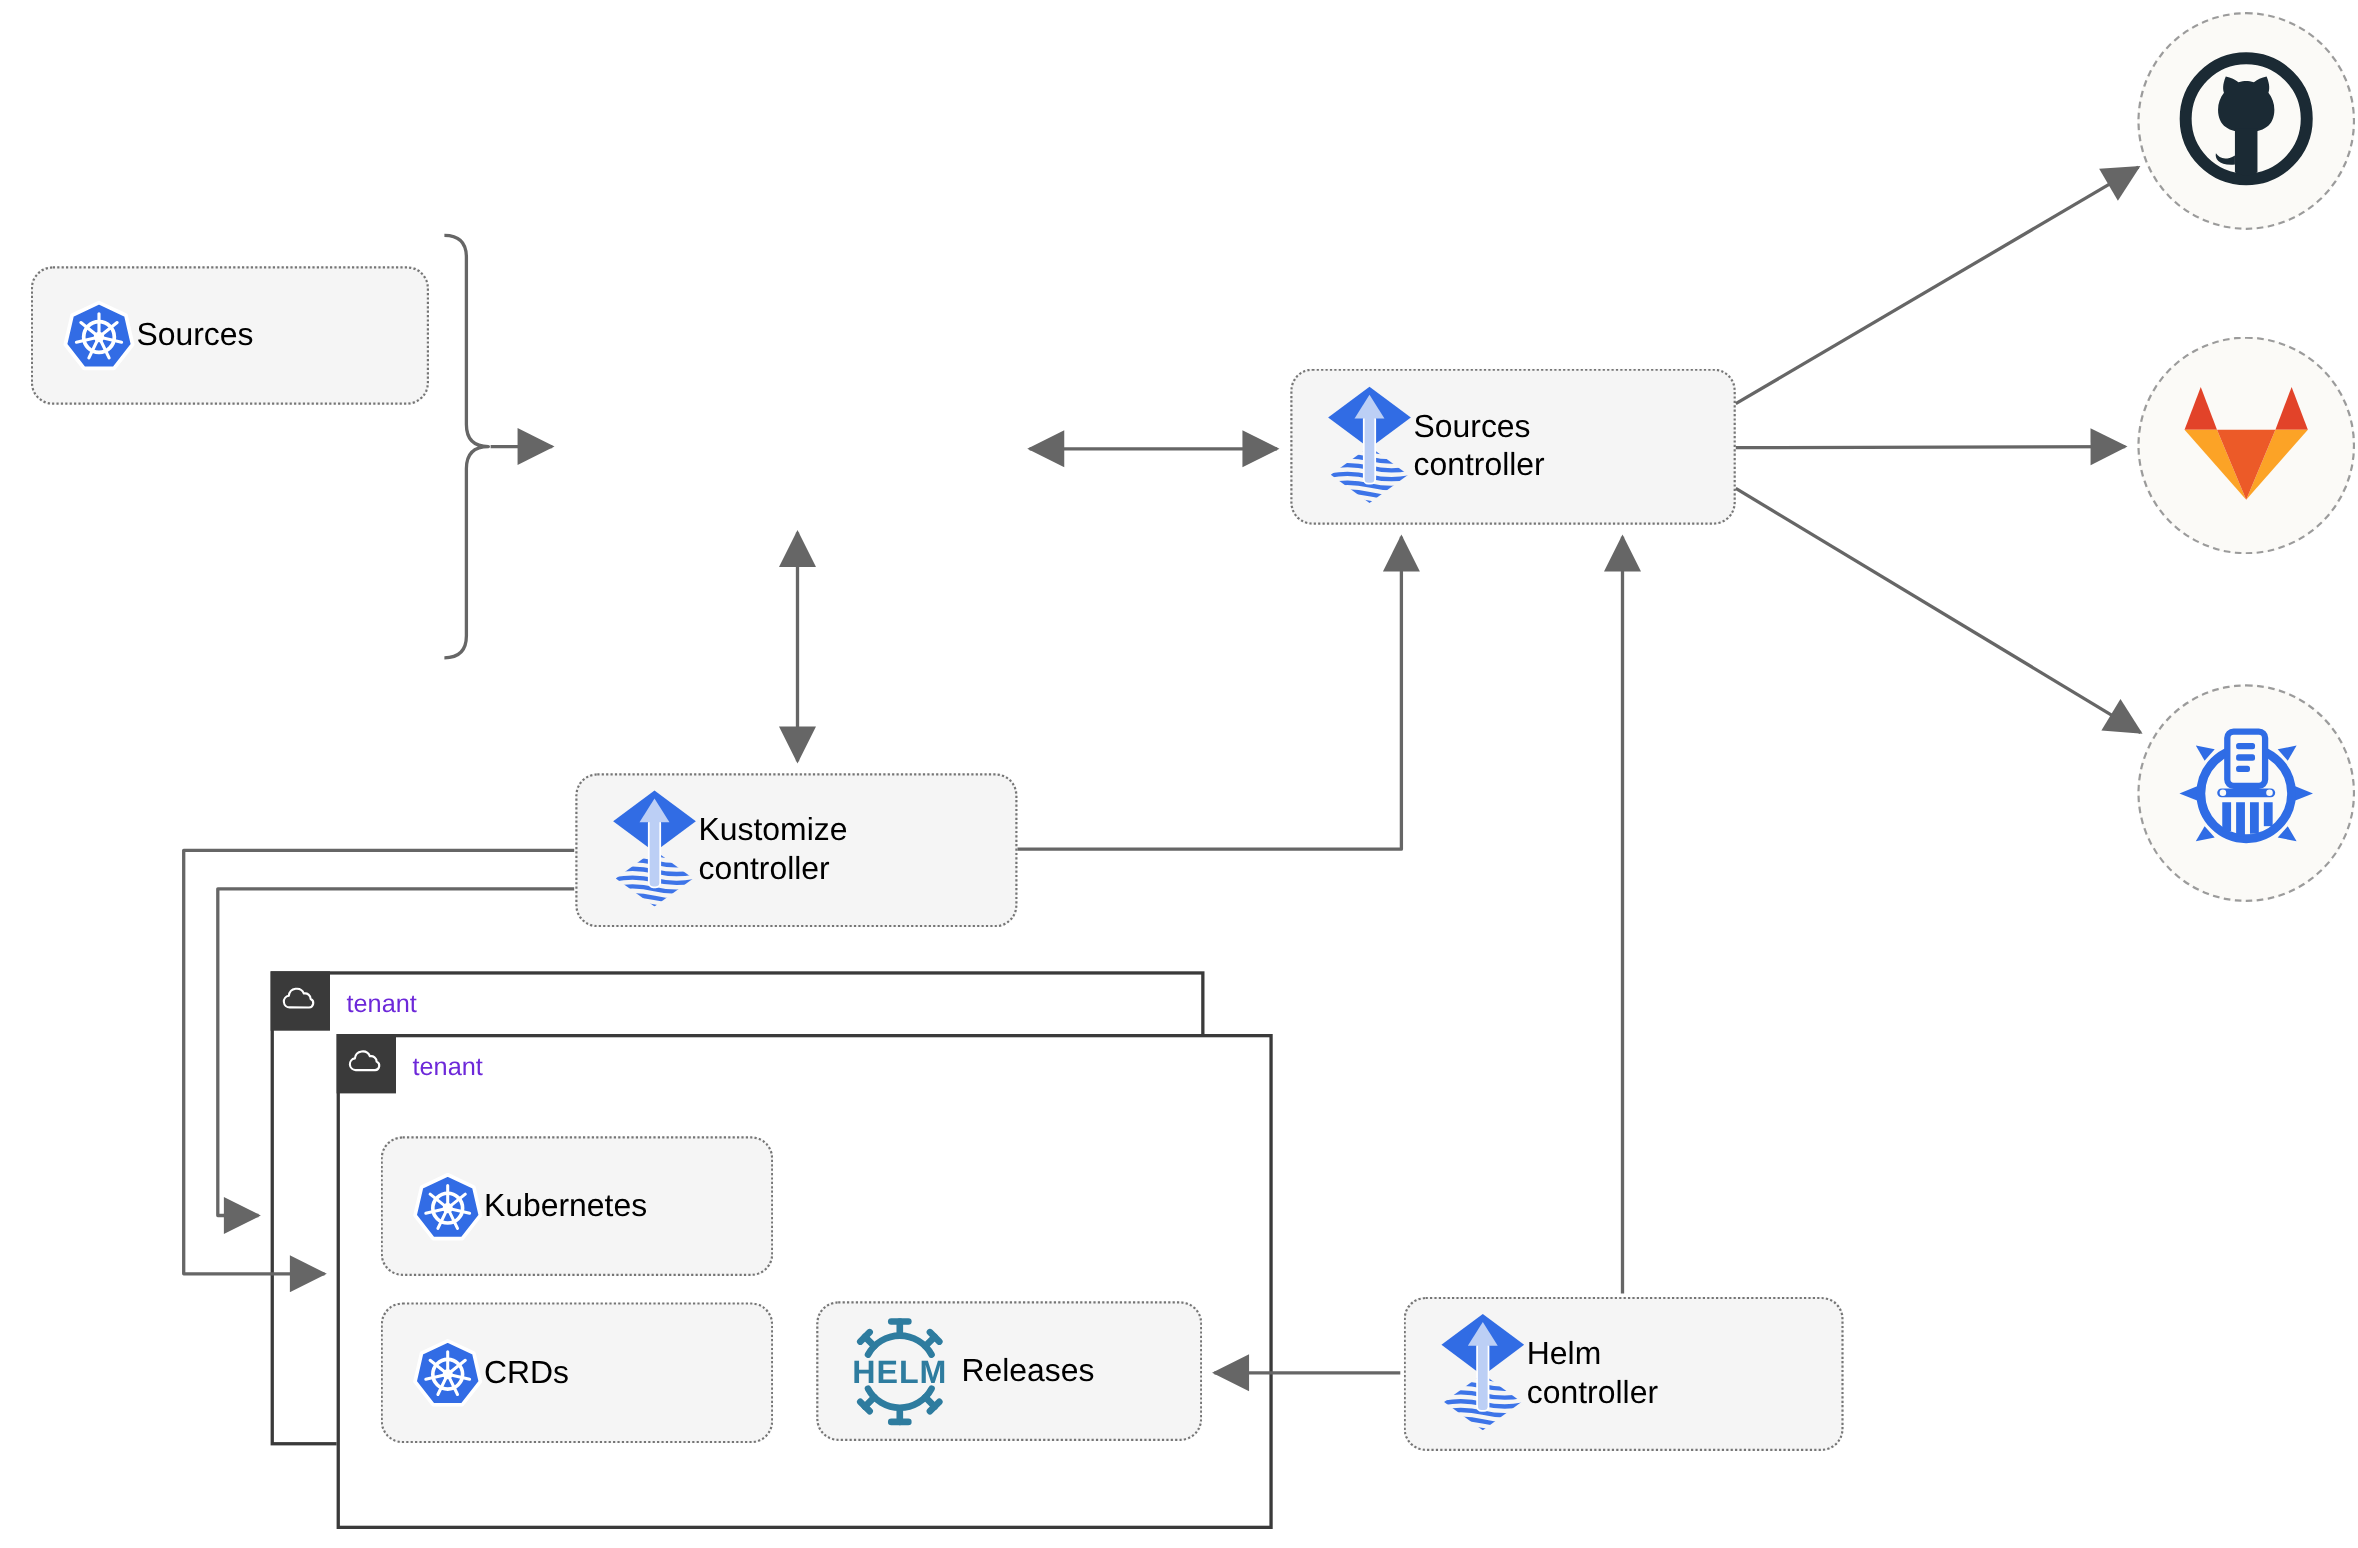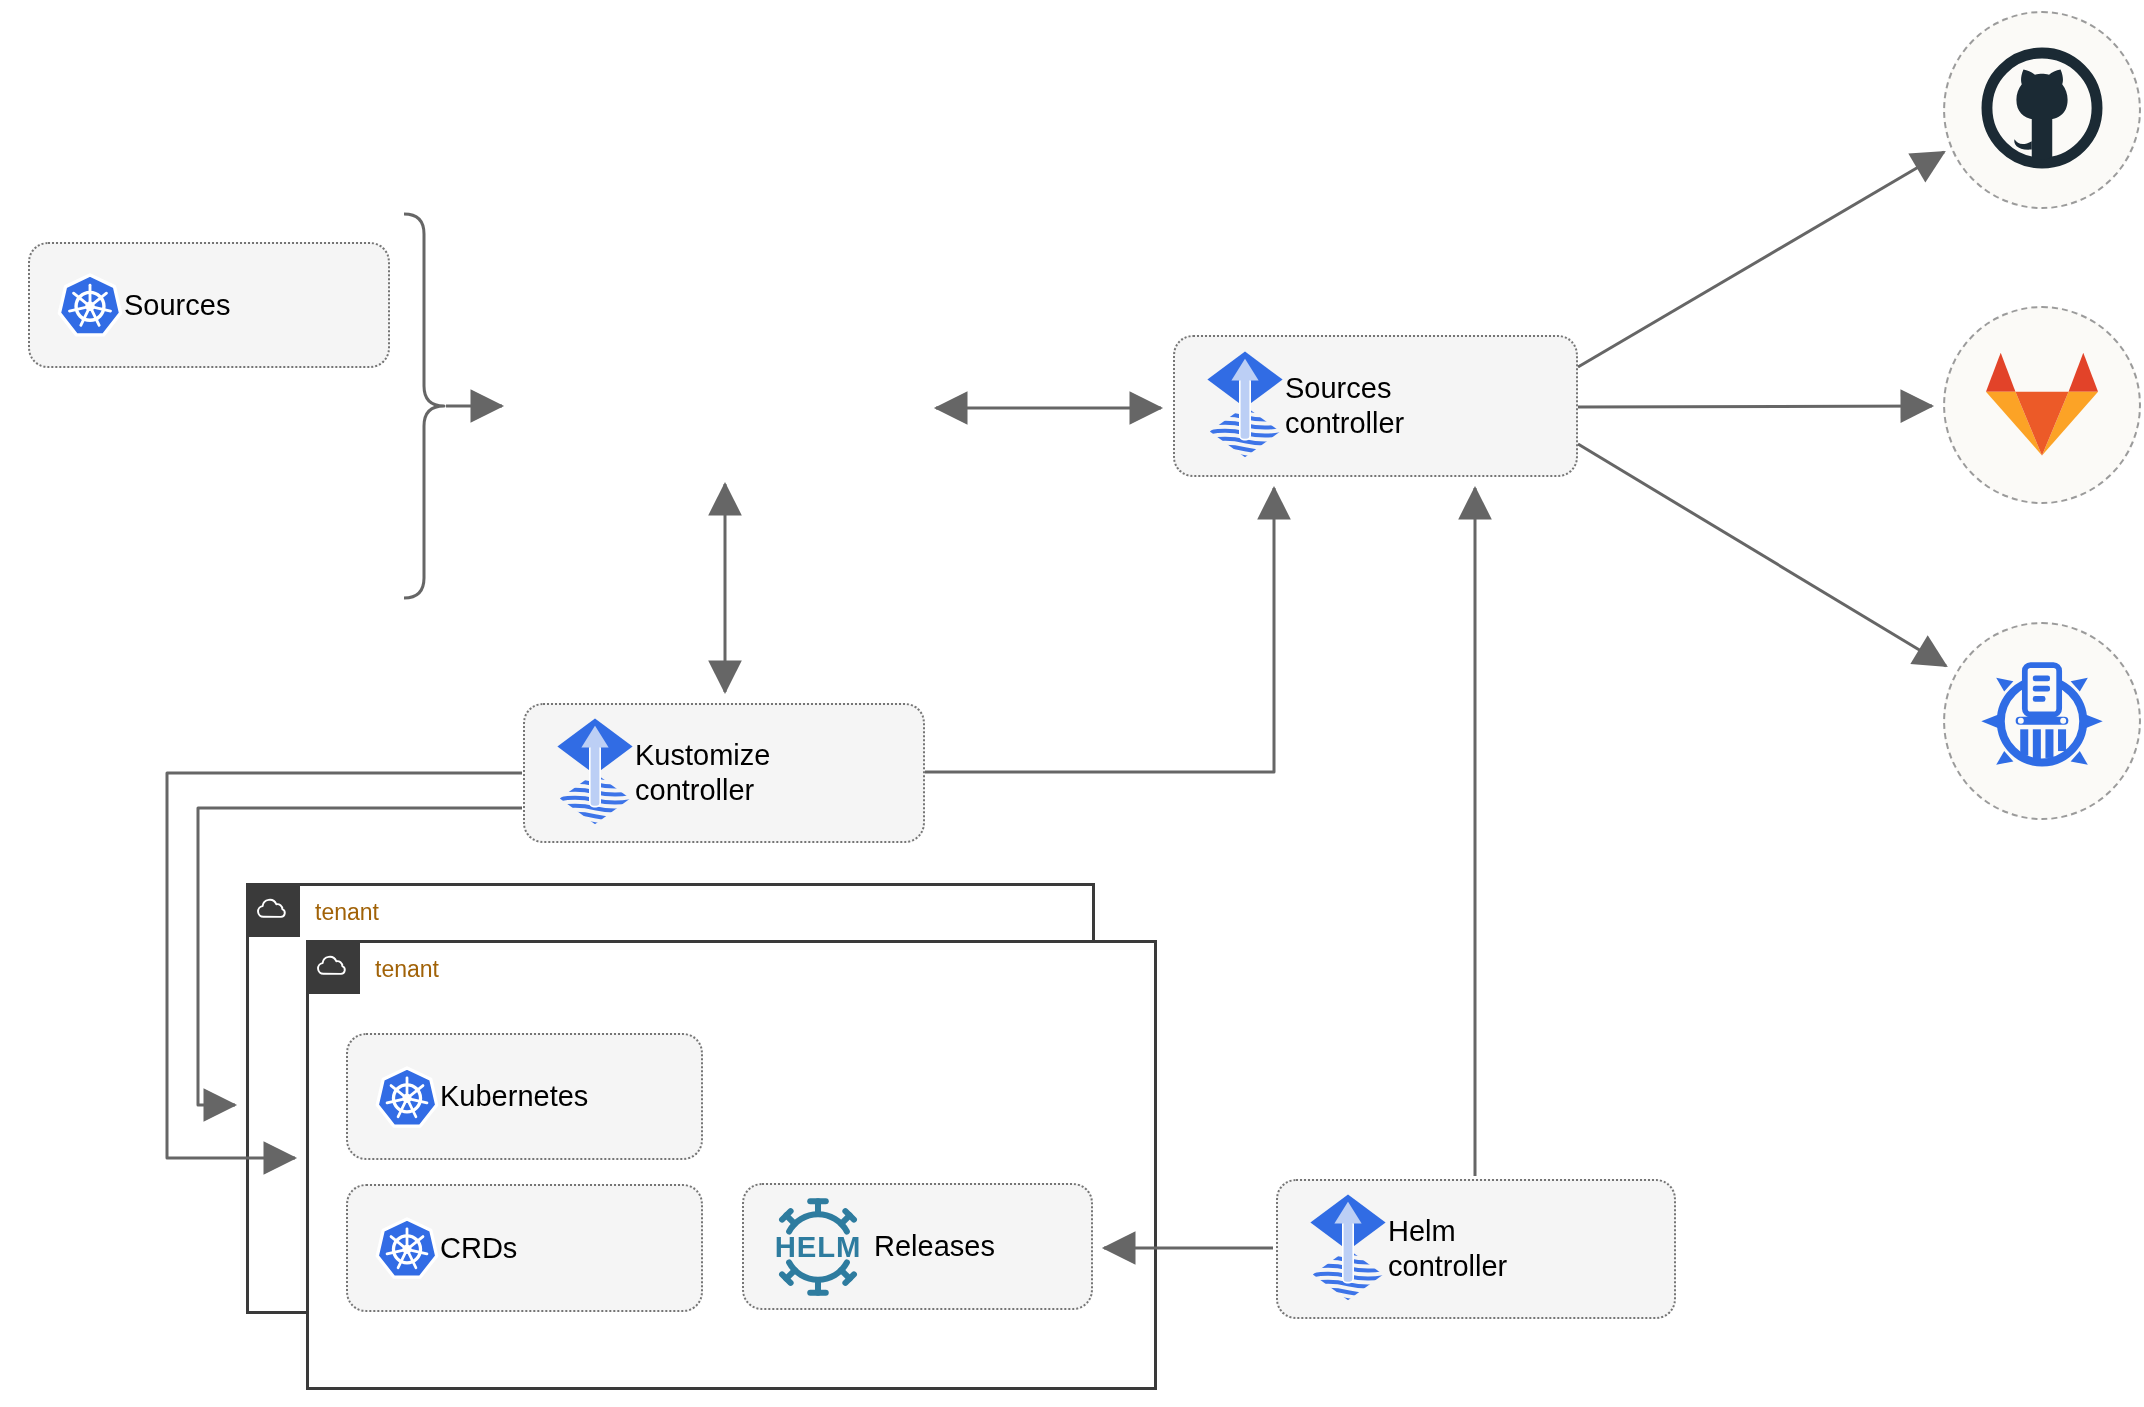--- a/index.html
+++ b/index.html
@@ -6,21 +6,21 @@
   .canvas{position:relative;width:2144px;height:1407px;background:#ffffff;
           font-family:"Liberation Sans",sans-serif;overflow:hidden;}
   .overlay{position:absolute;left:0;top:0;z-index:4;pointer-events:none;}
   .node{position:absolute;display:flex;align-items:center;background:#F5F5F5;
         border:2px dotted #757575;border-radius:20px;box-sizing:border-box;z-index:3;}
   .node .nicon{margin-left:26px;display:flex;flex:0 0 auto;}
   .node .nlabel{flex:1;font-size:29px;color:#000;line-height:35px;padding-right:6px;}
   .tenant{position:absolute;background:#ffffff;border:3px solid #3a3a3a;box-sizing:border-box;z-index:2;}
   .tenant .tab{position:absolute;left:-3px;top:-3px;width:54px;height:54px;background:#3A3A3A;
                display:flex;align-items:center;justify-content:center;}
-  .tenant .tlabel{position:absolute;left:66px;top:13px;font-size:23px;color:#a16207;}
+  .tenant .tlabel{position:absolute;left:66px;top:13px;font-size:23px;color:#6d28d9;}
   .endpoint{position:absolute;width:198px;height:198px;border-radius:50%;background:#FBFAF7;
             border:2px dashed #9b9b9b;display:flex;align-items:center;justify-content:center;
             box-sizing:border-box;z-index:3;}
   .defs-holder{position:absolute;width:0;height:0;overflow:hidden;}
 </style>
 </head>
 <body>
 
 <div class="canvas">
 

